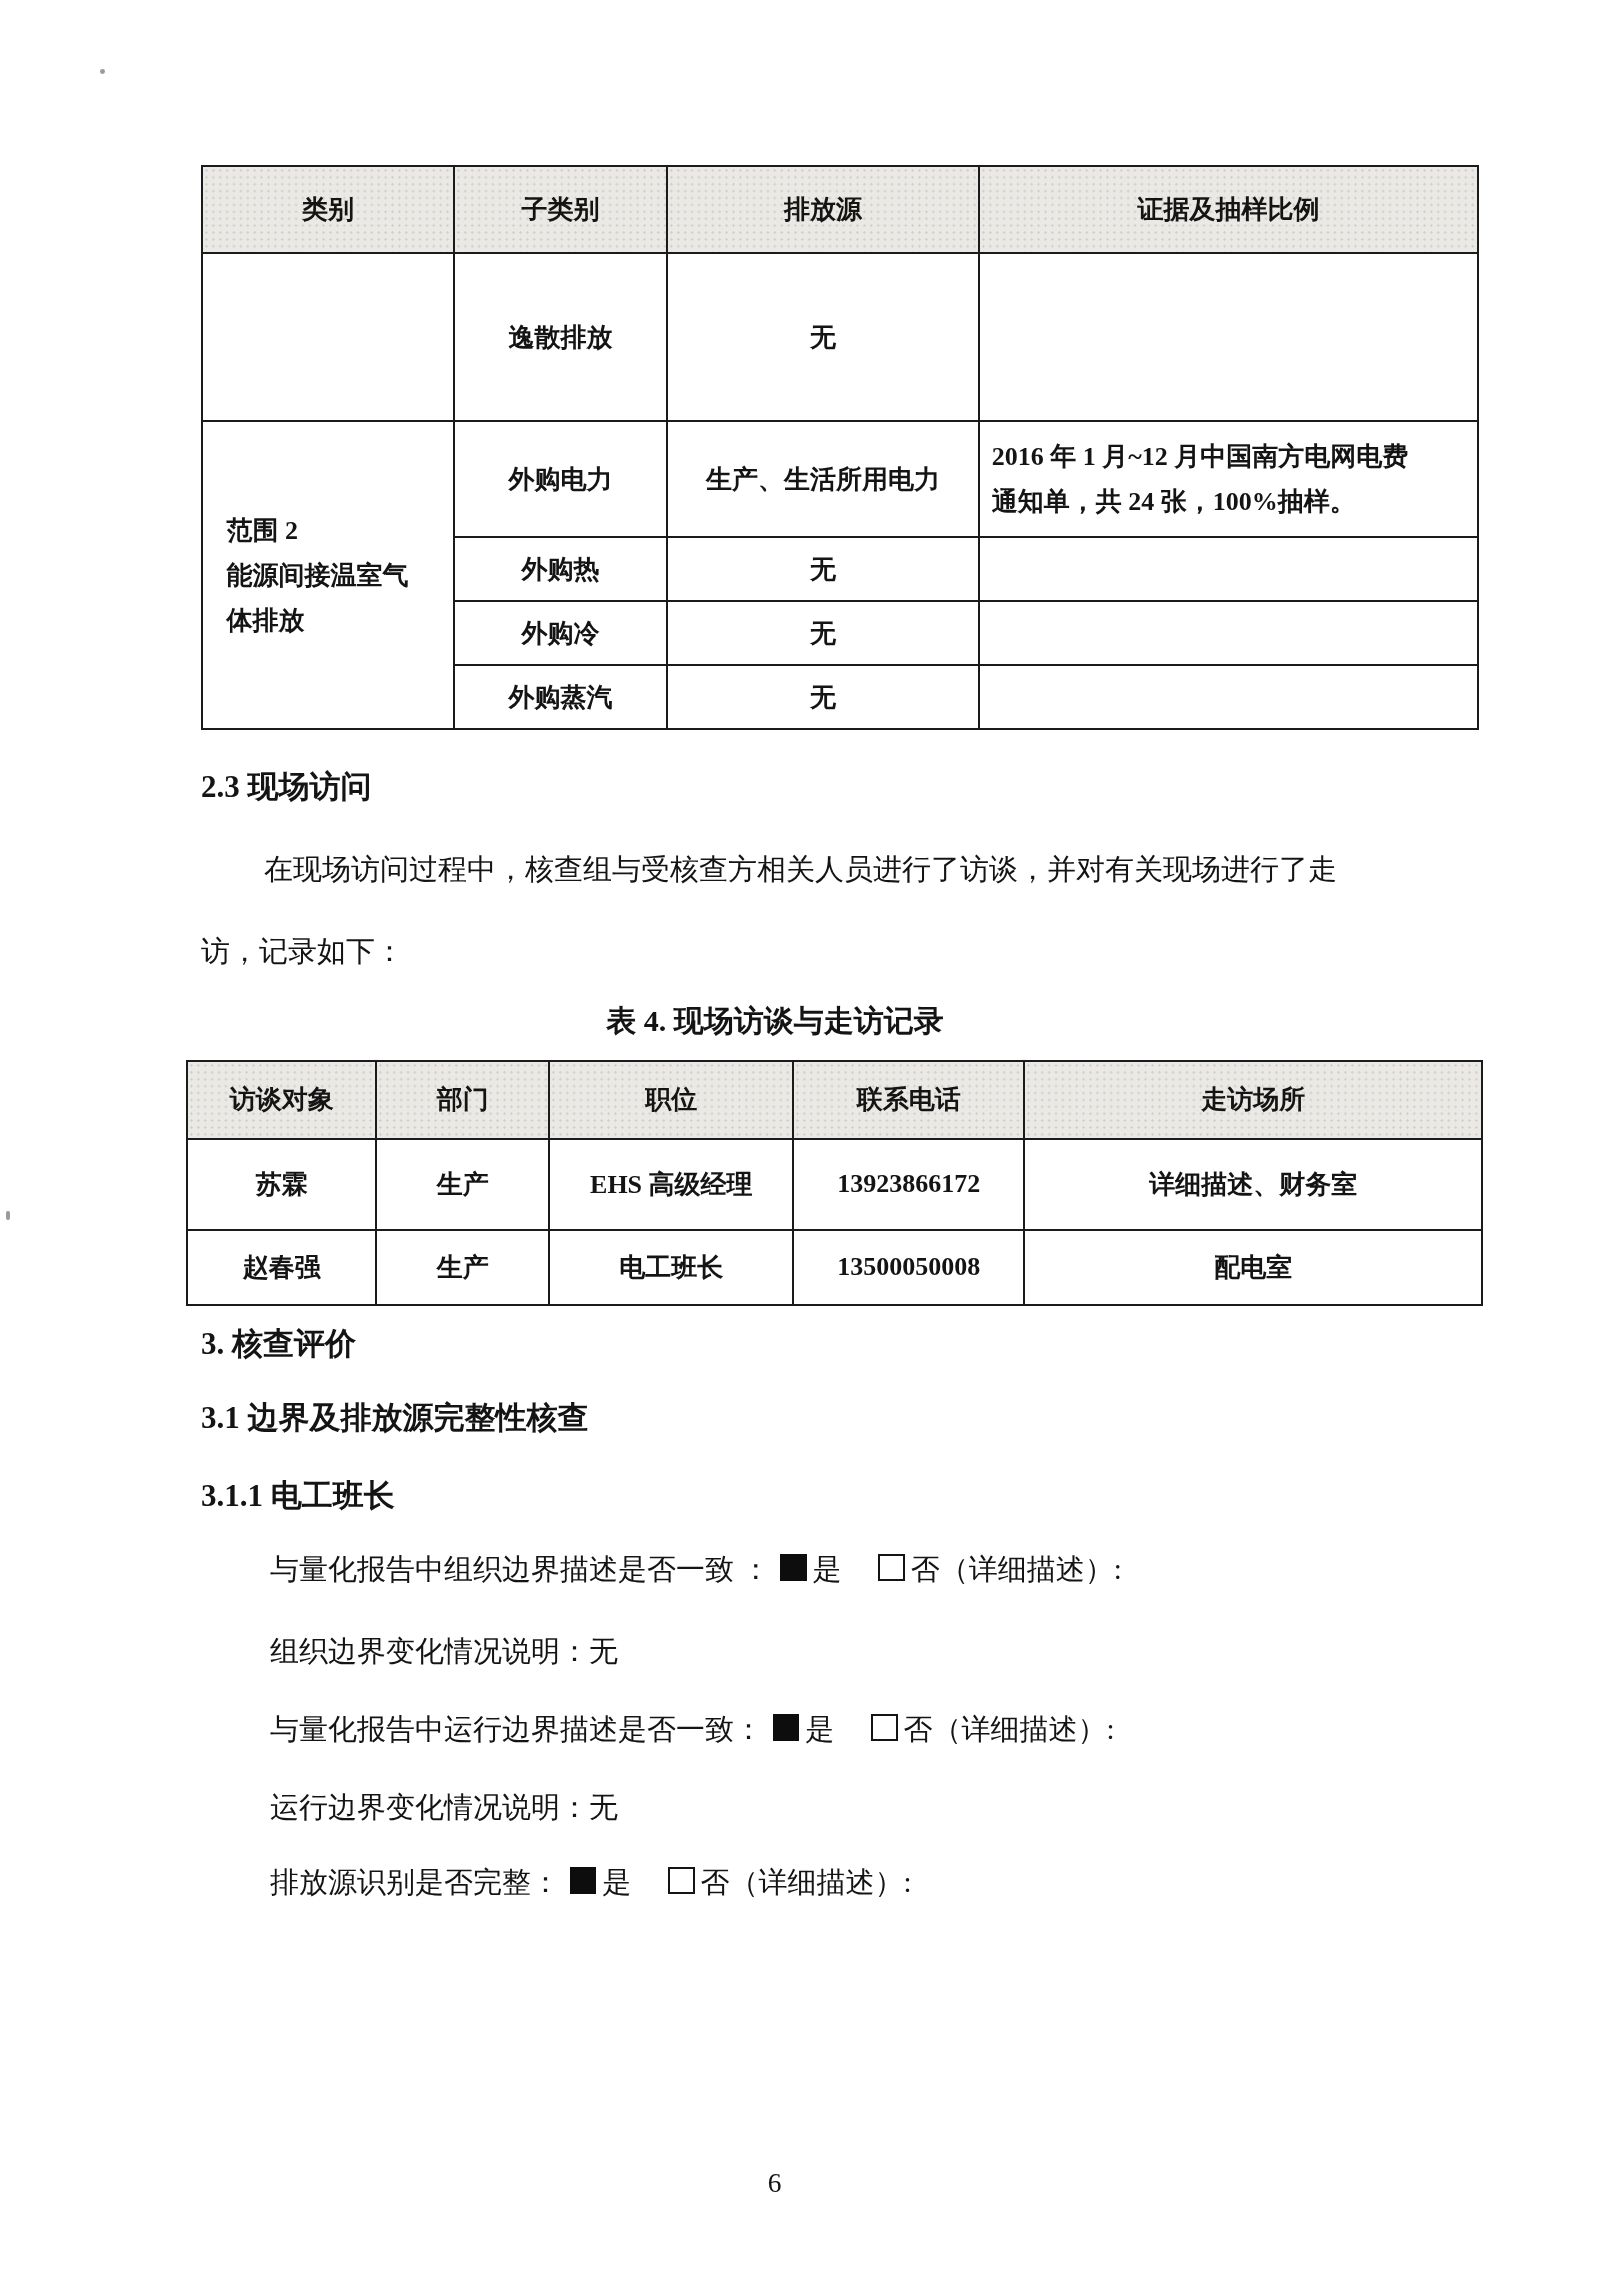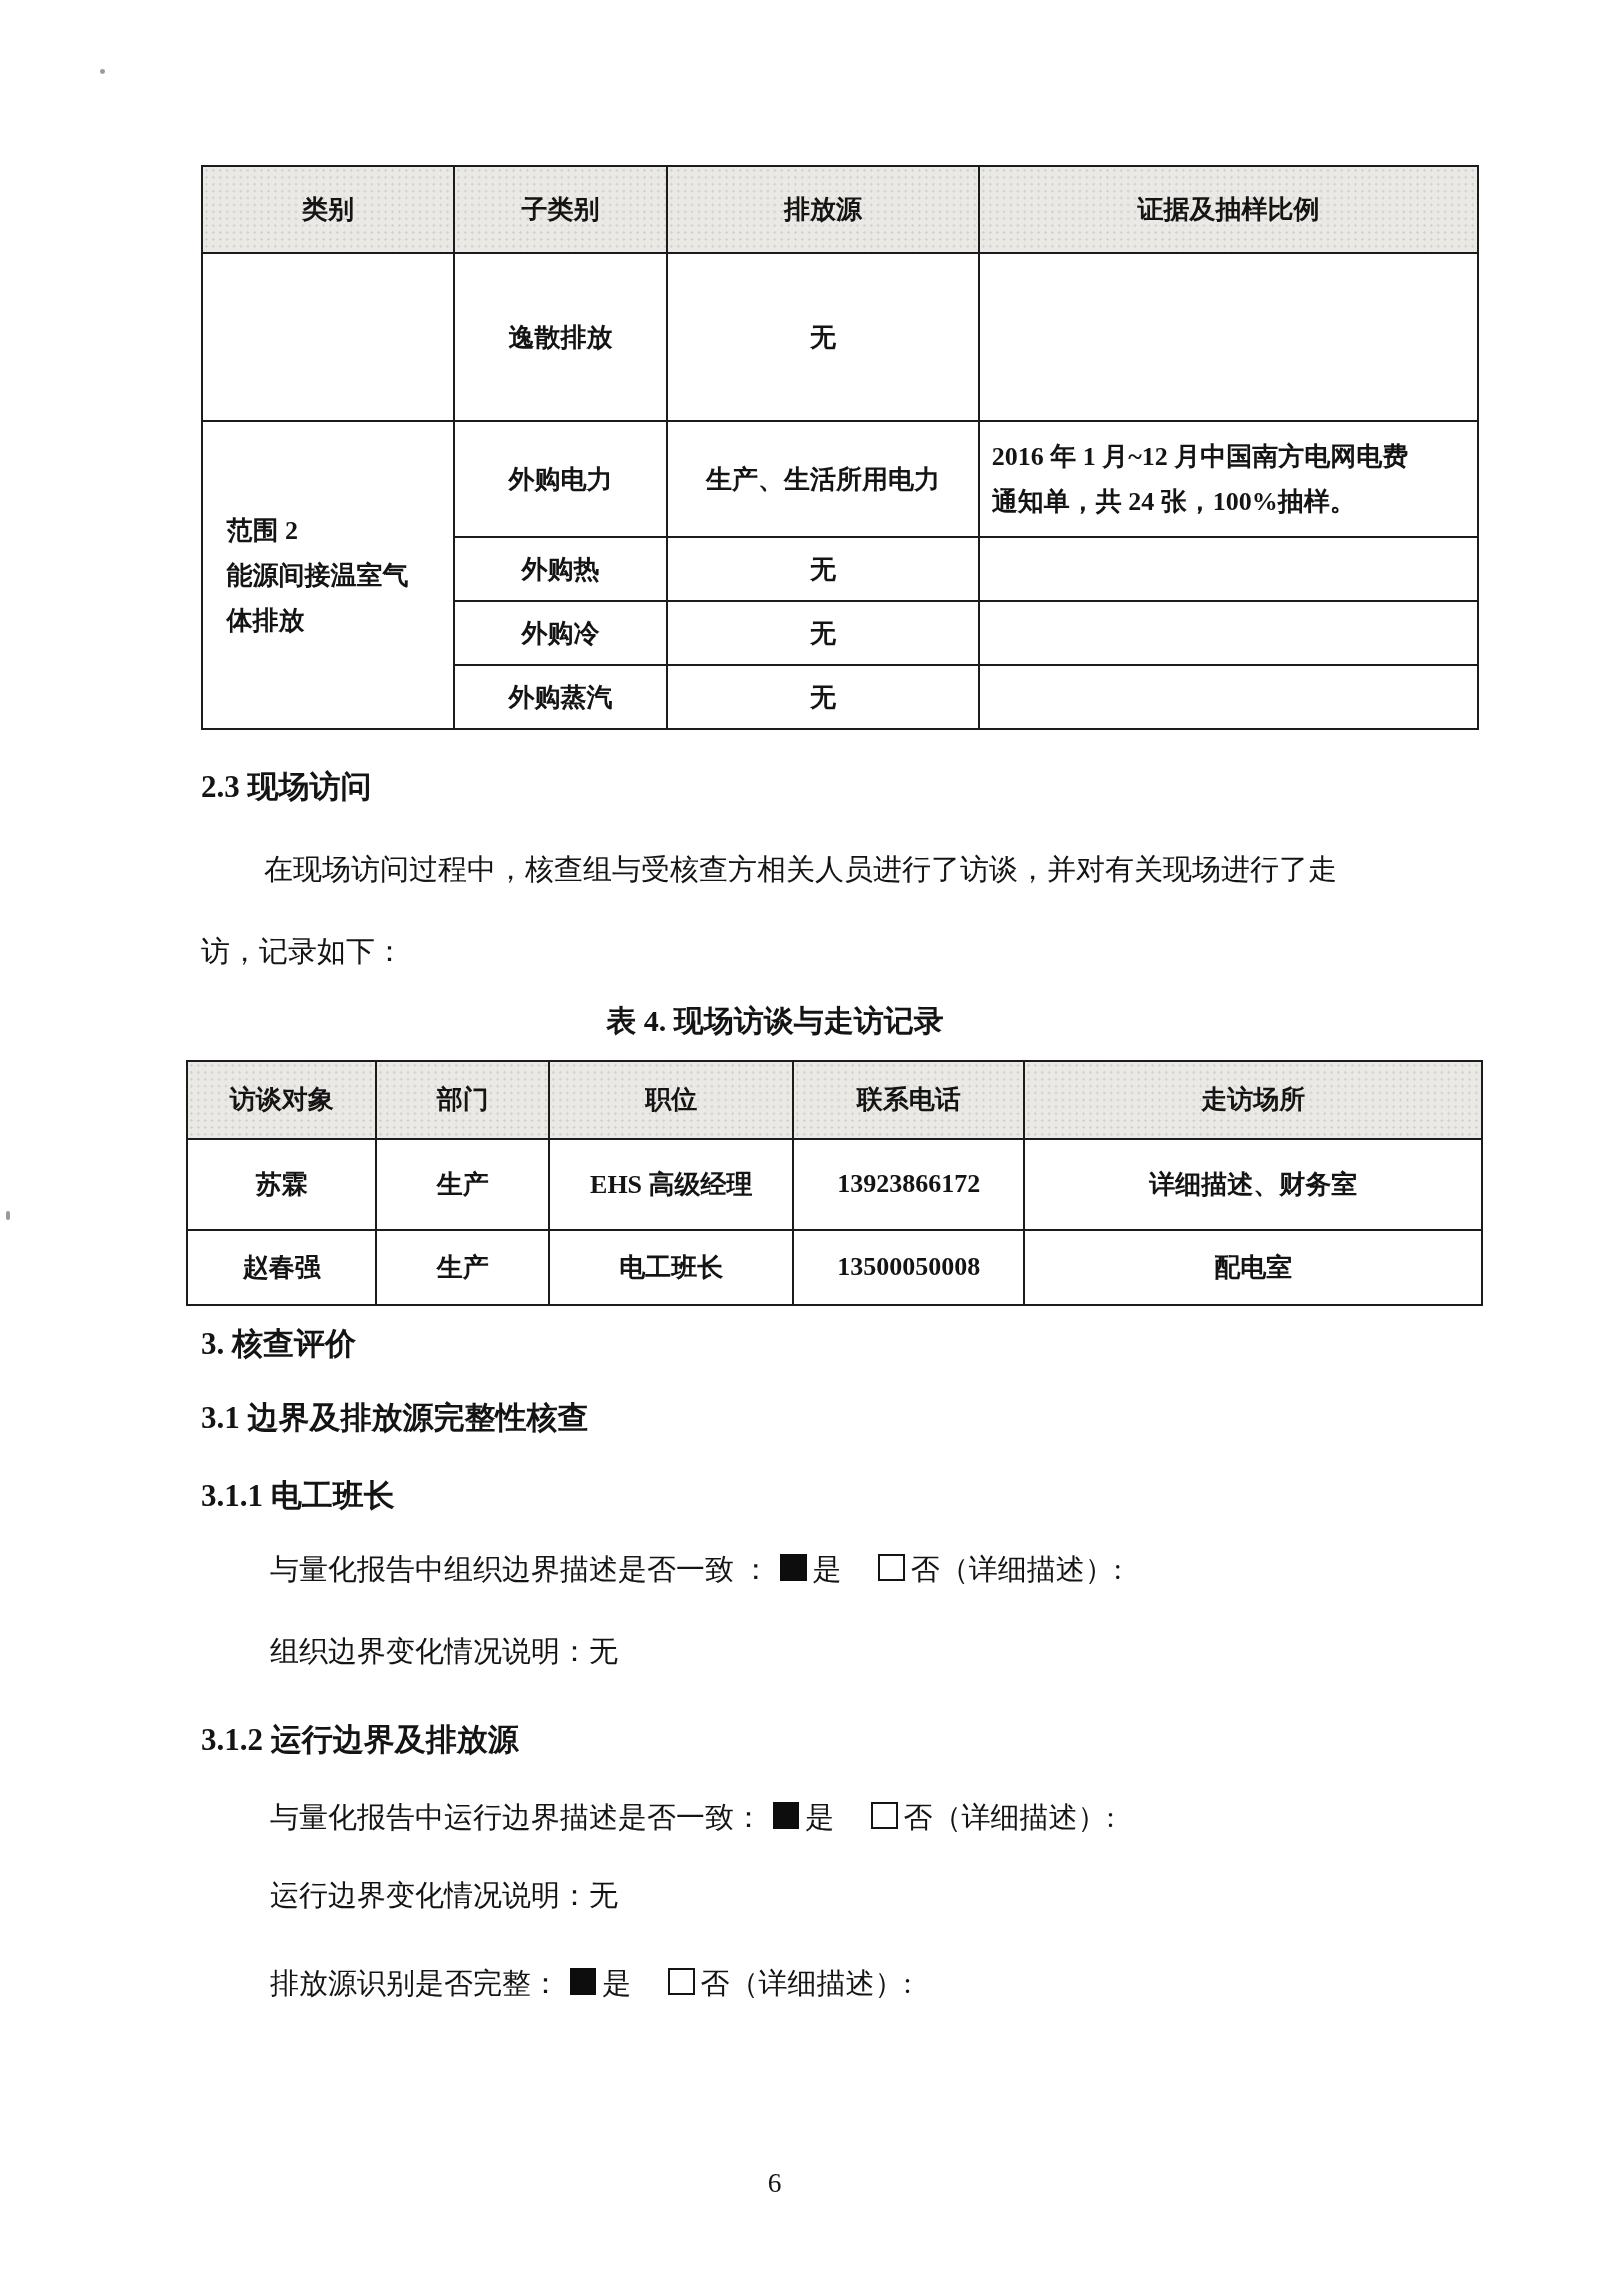--- a/index.html
+++ b/index.html
@@ -36,21 +36,21 @@
   .para-line{font-size:29px;line-height:82px;height:82px;}
   .para-line.first{margin-top:19.6px;text-indent:63px;}
   .tbl-title{margin-top:7.8px;font-weight:bold;font-size:30px;line-height:43px;
              text-align:center;padding-right:127px;}
   .line{font-size:29px;line-height:43px;}
   .indent{padding-left:69px;}
   .q1{margin-top:31px;}
   .stmt-org{margin-top:39px;}
   .q2{margin-top:35px;}
   .stmt-op{margin-top:35px;}
-  .q3{margin-top:45px;}
+  .q3{margin-top:32px;}
   .cb{display:inline-block;width:26.5px;height:26.5px;vertical-align:-2px;}
   .cb-filled{background:#0d0d0d;margin:0 5.9px 0 9.8px;}
   .cb-empty{background:#fff;border:2.9px solid #141414;box-sizing:border-box;
             margin:0 5.9px 0 37px;}
   .footer-num{position:absolute;top:2168px;left:201px;width:1147px;
               text-align:center;font-size:27.4px;}
   .speck{position:absolute;background:#9a9a9a;border-radius:50%;}
   .speck1{left:100px;top:69px;width:4.9px;height:4.9px;}
   .speck2{left:5.9px;top:1211px;width:3.9px;height:8.8px;border-radius:2px;}
 </style>
@@ -150,21 +150,20 @@
 
     <div class="h-bold h3x">3. 核查评价</div>
     <div class="h-bold h31">3.1 边界及排放源完整性核查</div>
     <div class="h-bold h311">3.1.1 电工班长</div>
 
     <div class="line indent q1">
       <span>与量化报告中组织边界描述是否一致 ：</span><span class="cb cb-filled"></span><span>是</span><span class="cb cb-empty"></span><span>否（详细描述）:</span>
     </div>
     <div class="line indent stmt-org">组织边界变化情况说明：无</div>
 
-    <div class="h-bold h312">3.1.2 运行边界及排放源</div>
 
     <div class="line indent q2">
       <span>与量化报告中运行边界描述是否一致：</span><span class="cb cb-filled"></span><span>是</span><span class="cb cb-empty"></span><span>否（详细描述）:</span>
     </div>
     <div class="line indent stmt-op">运行边界变化情况说明：无</div>
 
     <div class="line indent q3">
       <span>排放源识别是否完整：</span><span class="cb cb-filled"></span><span>是</span><span class="cb cb-empty"></span><span>否（详细描述）:</span>
     </div>
 

